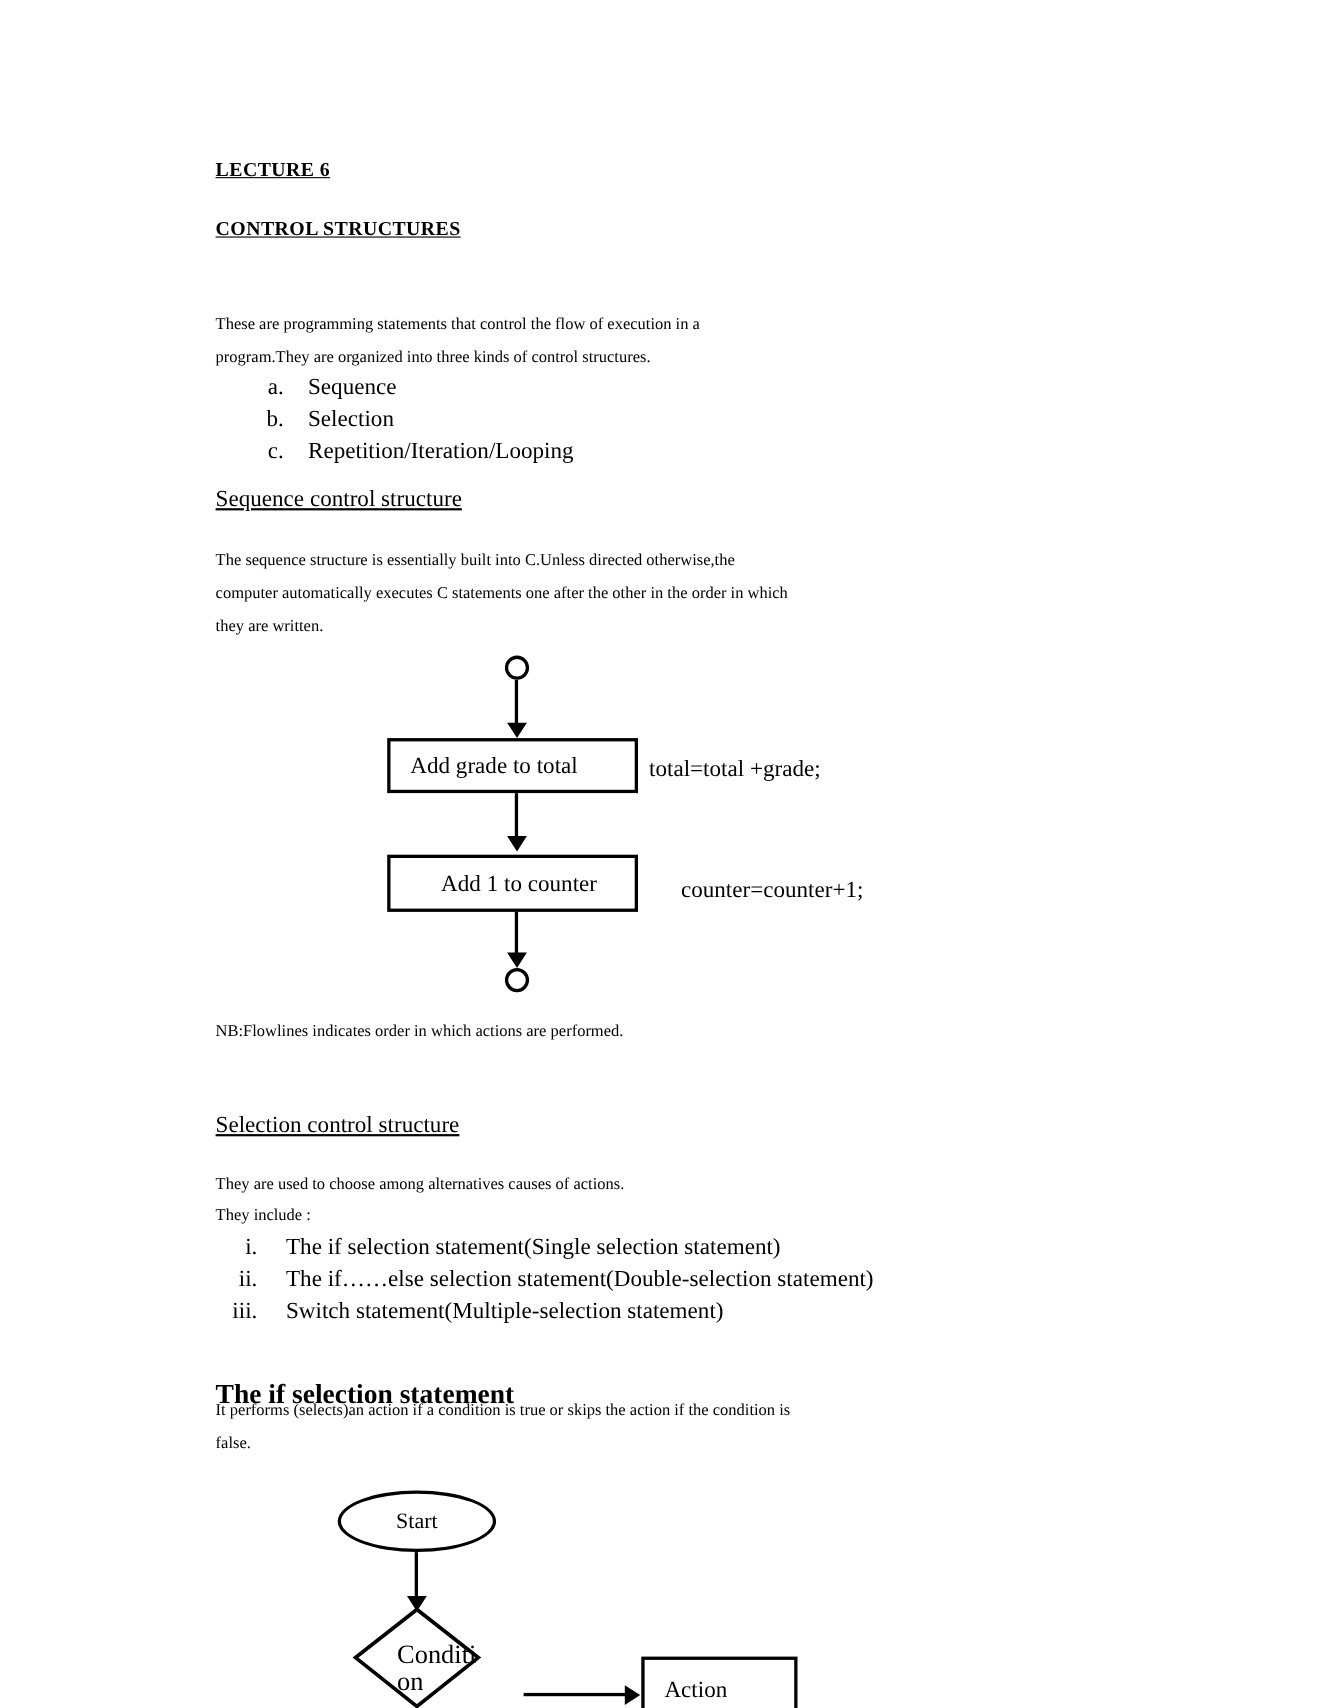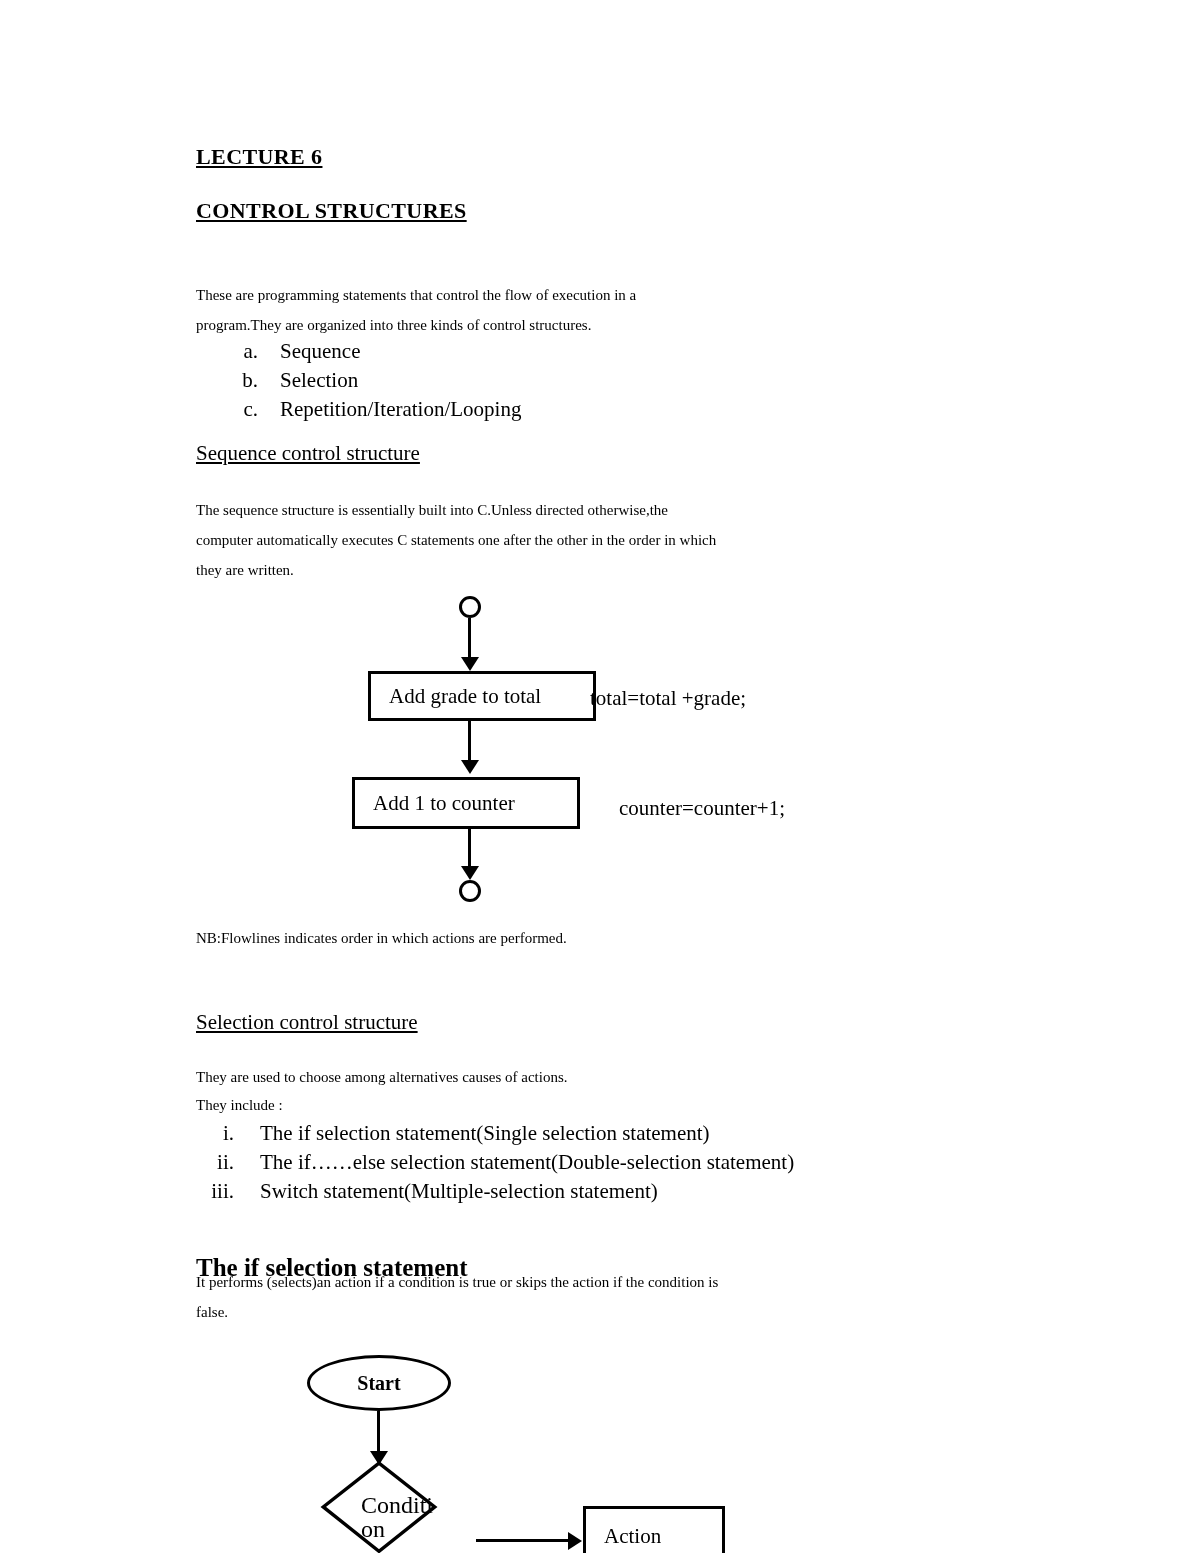--- a/index.html
+++ b/index.html
@@ -19,21 +19,21 @@
   }
   .body-text {
     position: absolute;
     font-size: 15px;
     line-height: 30px;
     color: #000;
     white-space: pre-wrap;
   }
   .heading-bold-underline {
     position: absolute;
-    font-size: 22px;
+    font-size: 18px;
     font-weight: bold;
     text-decoration: underline;
     letter-spacing: 0.4px;
   }
   .heading-underline {
     position: absolute;
     font-size: 21px;
     text-decoration: underline;
   }
   .heading-bold {
@@ -114,21 +114,20 @@
   .oval {
     position: absolute;
     border: 3px solid #000;
     border-radius: 50%;
     background: #fff;
     box-sizing: border-box;
     display: flex;
     align-items: center;
     justify-content: center;
     font-size: 20px;
-    font-weight: bold;
   }
   .diamond-wrap {
     position: absolute;
   }
   .diamond-wrap svg { display: block; }
   .diamond-label {
     position: absolute;
     font-size: 24px;
     line-height: 24px;
     width: 90px;
@@ -168,29 +167,29 @@
 computer automatically executes C statements one after the other in the order in which
 they are written.</div>
 
   <div class="flow1" style="left:0; top:0; width:1200px; height:1553px;">
 
     <div class="fcircle" style="left:459px; top:596px; width:22px; height:22px;"></div>
 
     <div class="vline" style="left:468px; top:618px; height:42px;"></div>
     <div class="arrow-down" style="left:461px; top:657px;"></div>
 
-    <div class="fbox" style="left:352px; top:671px; width:228px; height:50px;margin-left:16px;">
+    <div class="fbox" style="left:352px; top:671px; width:228px; height:50px;">
       <span>Add grade to total</span>
     </div>
     <div class="annot" style="left:590px; top:686px;">total=total +grade;</div>
 
     <div class="vline" style="left:468px; top:721px; height:42px;"></div>
     <div class="arrow-down" style="left:461px; top:760px;"></div>
 
-    <div class="fbox" style="left:352px; top:777px; width:228px; height:52px;">
+    <div class="fbox" style="left:352px; top:777px; width:228px; height:52px;padding-left:28px;">
       <span>Add 1 to counter</span>
     </div>
     <div class="annot" style="left:619px; top:796px;">counter=counter+1;</div>
 
     <div class="vline" style="left:468px; top:829px; height:42px;"></div>
     <div class="arrow-down" style="left:461px; top:866px;"></div>
     <div class="fcircle" style="left:459px; top:880px; width:22px; height:22px;"></div>
   </div>
 
   <div class="body-text" style="left:196px; top:923px; width:830px;">NB:Flowlines indicates order in which actions are performed.</div>

